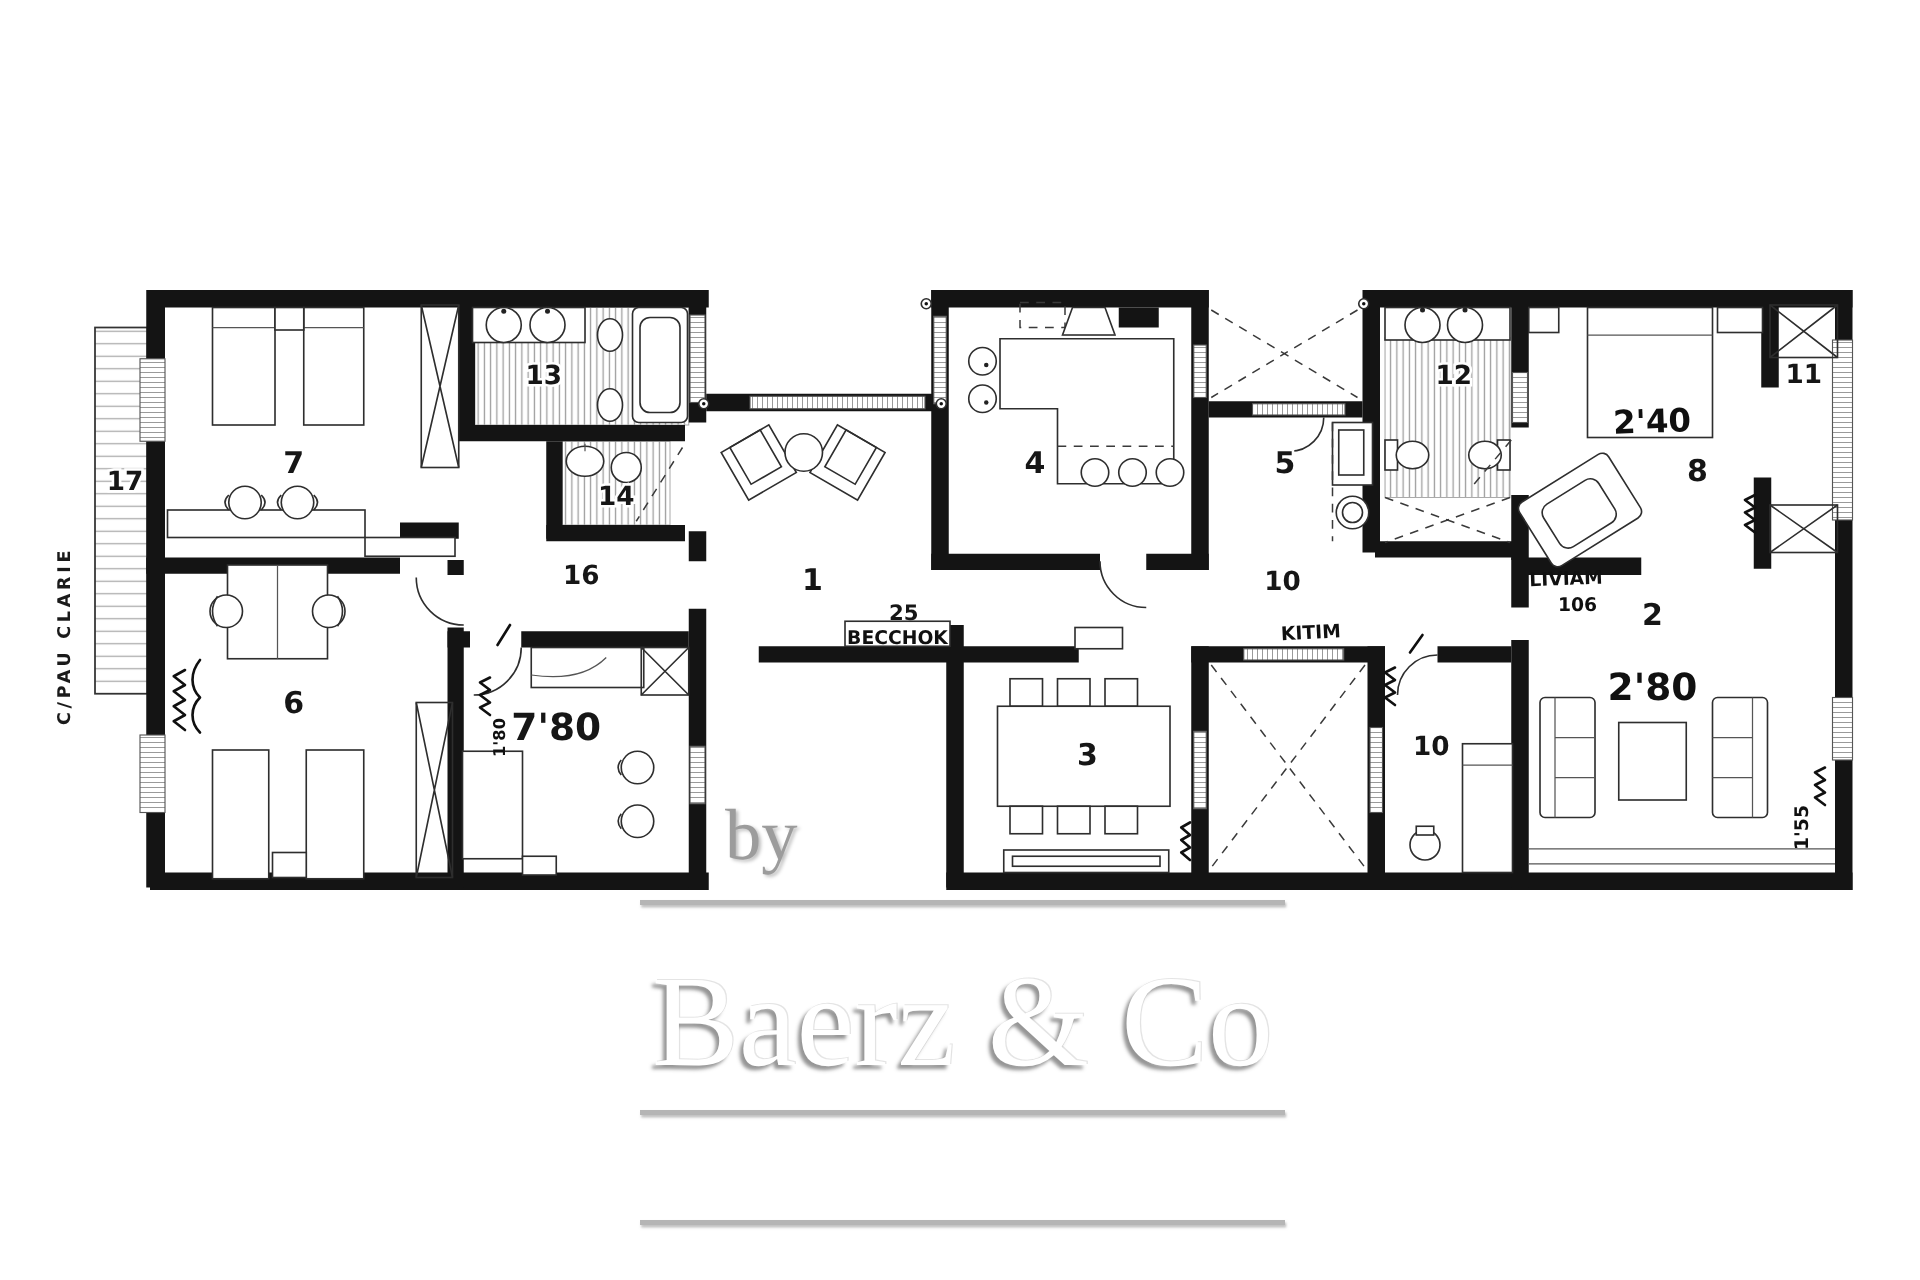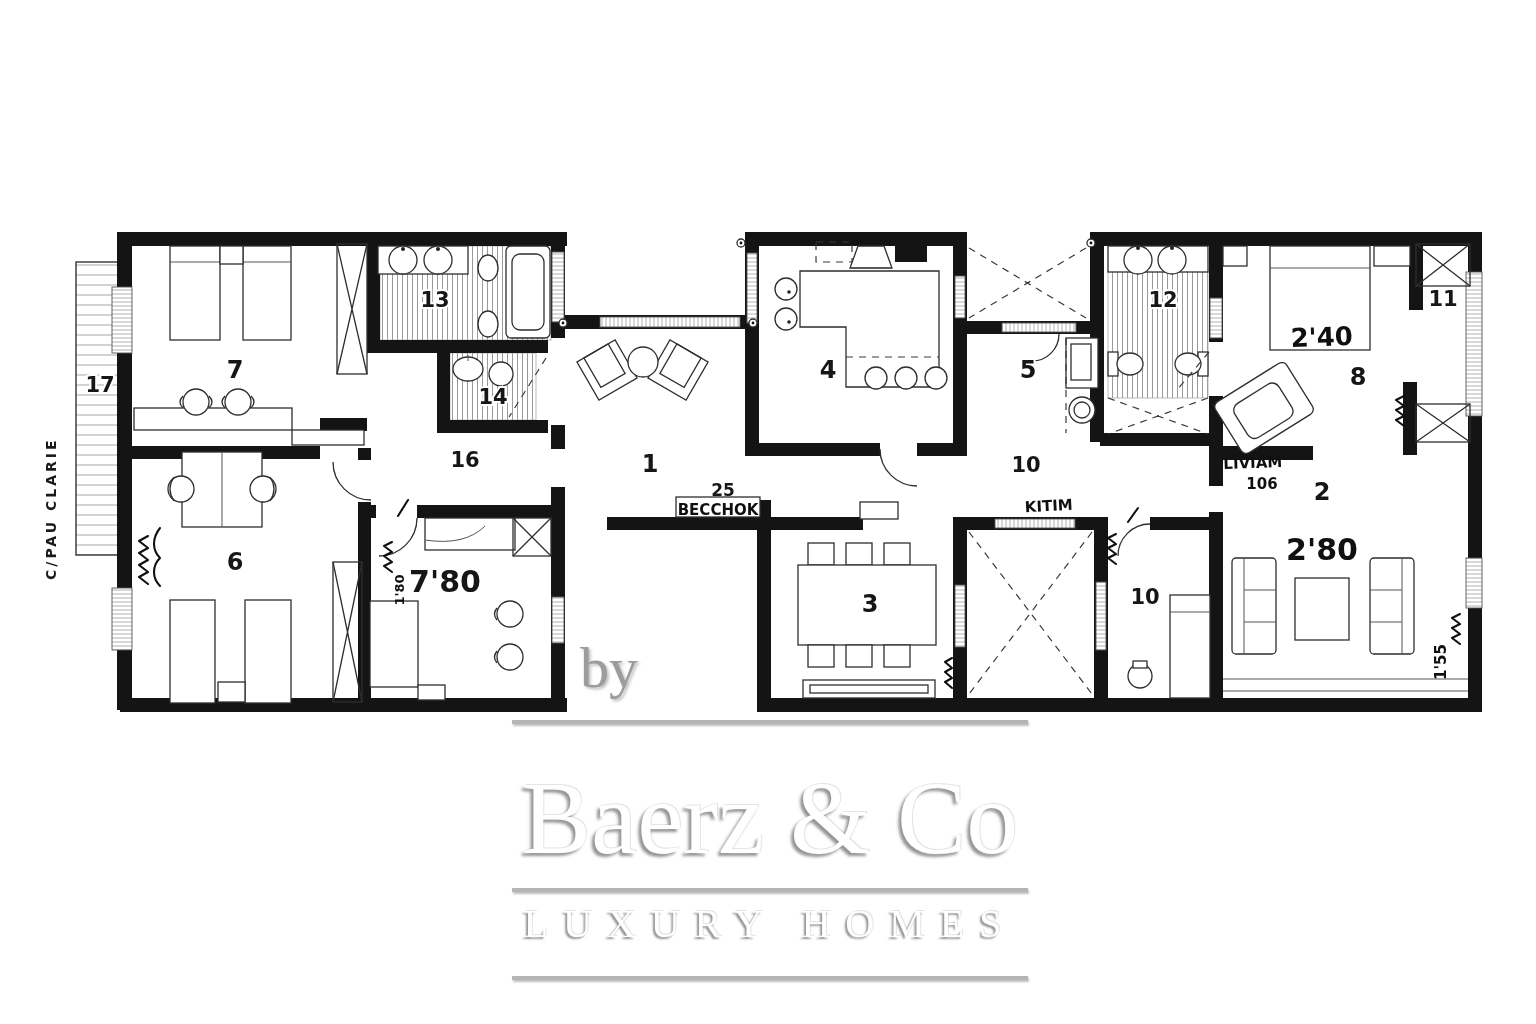--- a/index.html
+++ b/index.html
@@ -40,21 +40,20 @@
 </head>
 <body>
 
 <div class="stage">
 
   <div class="wm">
     <div class="wm-by">by</div>
     <div class="wm-line l1"></div>
     <div class="wm-brand">Baerz &amp; Co</div>
     <div class="wm-line l2"></div>
-    <div class="wm-tagline">LUXURY HOMES</div>
     <div class="wm-line l3"></div>
   </div>
 
   <svg class="plan-svg" width="1536" height="1024" viewBox="0 0 1536 1024">
     <defs>
       <pattern id="hv" width="5" height="6" patternUnits="userSpaceOnUse">
         <rect width="5" height="6" fill="#ffffff"></rect>
         <path d="M2.5 0 V6" stroke="#9a9a9a" stroke-width="1"></path>
       </pattern>
       <pattern id="hh" width="8" height="10" patternUnits="userSpaceOnUse">

